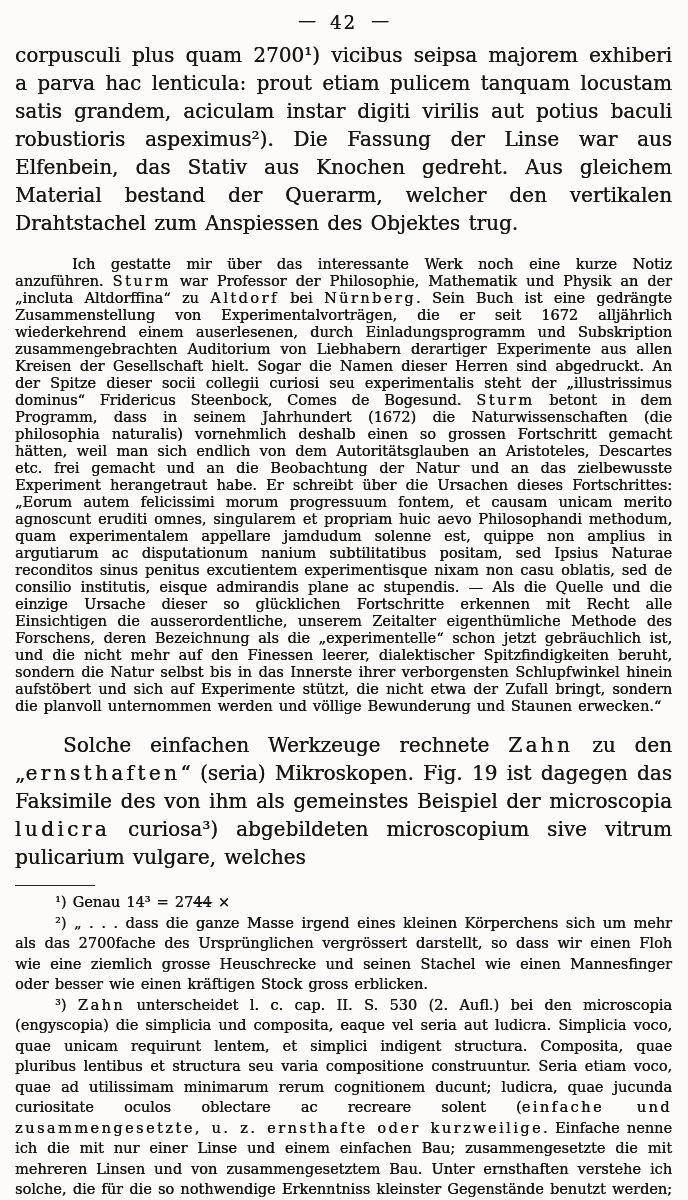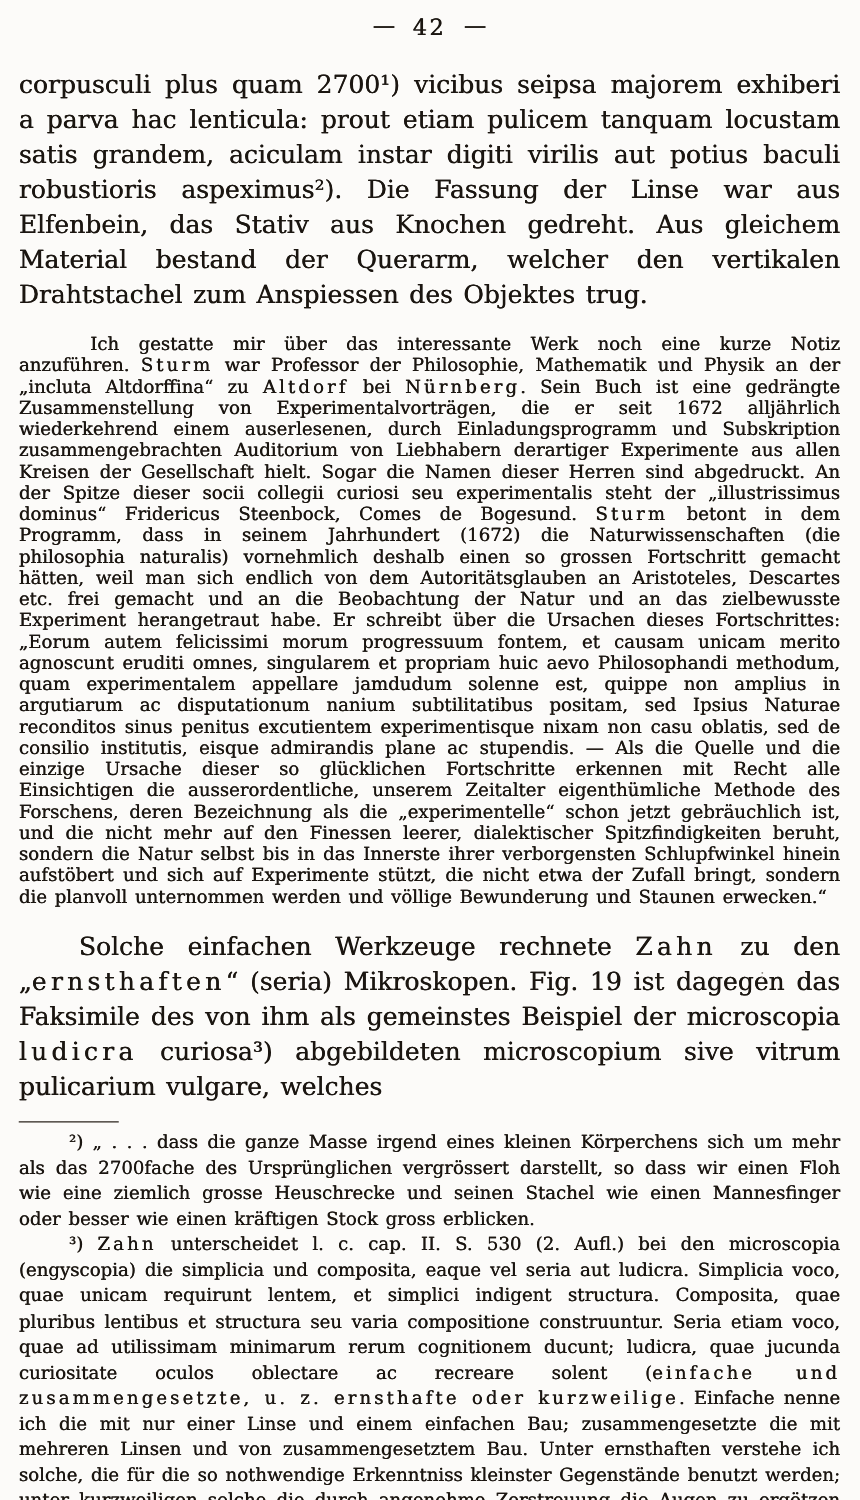--- a/index.html
+++ b/index.html
@@ -30,21 +30,21 @@
   .header .pagenum { letter-spacing: 2px; }
 
   p { margin: 0; }
 
   .main {
     font-size: 20px;
     line-height: 28px;
     text-align: justify;
     word-spacing: 2px;
   }
-  .p1 { margin-top: 20px; text-indent: 0; }
+  .p1 { margin-top: 8px; text-indent: 0; }
   .p2 { margin-top: 16px; text-indent: 48px; }
 
   .note {
     margin-top: 19px;
     font-size: 14.5px;
     line-height: 17px;
     text-align: justify;
     text-indent: 57px;
     word-spacing: 1.5px;
   }
@@ -86,19 +86,20 @@
 
   <p class="main p1"><span>corpusculi plus quam 2700¹) vicibus seipsa majorem exhiberi a parva hac lenticula: prout etiam pulicem tanquam locustam satis grandem, aciculam instar digiti virilis aut potius baculi robustioris aspeximus²).  Die Fassung der Linse war aus Elfenbein, das Stativ aus Knochen gedreht.  Aus gleichem Material bestand der Querarm, welcher den vertikalen Drahtstachel zum Anspiessen des Objektes trug.</span></p>
 
   <p class="note"><span>Ich gestatte mir über das interessante Werk noch eine kurze Notiz anzuführen. </span><span class="spaced">Sturm</span><span> war Professor der Philosophie, Mathematik und Physik an der „incluta Altdorffina“ zu </span><span class="spaced">Altdorf</span><span> bei </span><span class="spaced">Nürnberg</span><span>.  Sein Buch ist eine gedrängte Zusammenstellung von Experimentalvorträgen, die er seit 1672 alljährlich wiederkehrend einem auserlesenen, durch Einladungsprogramm und Subskription zusammengebrachten Auditorium von Liebhabern derartiger Experimente aus allen Kreisen der Gesellschaft hielt.  Sogar die Namen dieser Herren sind abgedruckt.  An der Spitze dieser socii collegii curiosi seu experimentalis steht der „illustrissimus dominus“ Fridericus Steenbock, Comes de Bogesund.  </span><span class="spaced">Sturm</span><span> betont in dem Programm, dass in seinem Jahrhundert (1672) die Naturwissenschaften (die philosophia naturalis) vornehmlich deshalb einen so grossen Fortschritt gemacht hätten, weil man sich endlich von dem Autoritätsglauben an Aristoteles, Descartes etc. frei gemacht und an die Beobachtung der Natur und an das zielbewusste Experiment herangetraut habe.  Er schreibt über die Ursachen dieses Fortschrittes:  „Eorum autem felicissimi morum progressuum fontem, et causam unicam merito agnoscunt eruditi omnes, singularem et propriam huic aevo Philosophandi methodum, quam experimentalem appellare jamdudum solenne est, quippe non amplius in argutiarum ac disputationum nanium subtilitatibus positam, sed Ipsius Naturae reconditos sinus penitus excutientem experimentisque nixam non casu oblatis, sed de consilio institutis, eisque admirandis plane ac stupendis. — Als die Quelle und die einzige Ursache dieser so glücklichen Fortschritte erkennen mit Recht alle Einsichtigen die ausserordentliche, unserem Zeitalter eigenthümliche Methode des Forschens, deren Bezeichnung als die „experimentelle“ schon jetzt gebräuchlich ist, und die nicht mehr auf den Finessen leerer, dialektischer Spitzfindigkeiten beruht, sondern die Natur selbst bis in das Innerste ihrer verborgensten Schlupfwinkel hinein aufstöbert und sich auf Experimente stützt, die nicht etwa der Zufall bringt, sondern die planvoll unternommen werden und völlige Bewunderung und Staunen erwecken.“</span></p>
 
   <p class="main p2"><span>Solche einfachen Werkzeuge rechnete </span><span class="spaced">Zahn</span><span> zu den „</span><span class="spaced">ernsthaften</span><span>“ (seria) Mikroskopen.  Fig. 19 ist dagegen das Faksimile des von ihm als gemeinstes Beispiel der microscopia </span><span class="spaced">ludicra</span><span> curiosa³) abgebildeten microscopium sive vitrum pulicarium vulgare, welches</span></p>
 
   <div class="fnrule"></div>
 
   <div>
+    <p class="fn"><span>¹) Genau 14³ = 27</span><span class="strike">44</span><span> ×</span></p>
     <p class="fn"><span>²) „ . . . dass die ganze Masse irgend eines kleinen Körperchens sich um mehr als das 2700fache des Ursprünglichen vergrössert darstellt, so dass wir einen Floh wie eine ziemlich grosse Heuschrecke und seinen Stachel wie einen Mannesfinger oder besser wie einen kräftigen Stock gross erblicken.</span></p>
     <p class="fn"><span>³) </span><span class="spaced">Zahn</span><span> unterscheidet l. c. cap. II. S. 530 (2. Aufl.) bei den microscopia (engyscopia) die simplicia und composita, eaque vel seria aut ludicra.  Simplicia voco, quae unicam requirunt lentem, et simplici indigent structura.  Composita, quae pluribus lentibus et structura seu varia compositione construuntur.  Seria etiam voco, quae ad utilissimam minimarum rerum cognitionem ducunt; ludicra, quae jucunda curiositate oculos oblectare ac recreare solent (</span><span class="spaced">einfache und zusammengesetzte, u. z. ernsthafte oder kurzweilige</span><span>.  Einfache nenne ich die mit nur einer Linse und einem einfachen Bau; zusammengesetzte die mit mehreren Linsen und von zusammengesetztem Bau.  Unter ernsthaften verstehe ich solche, die für die so nothwendige Erkenntniss kleinster Gegenstände benutzt werden; unter kurzweiligen solche die durch angenehme Zerstreuung die Augen zu ergötzen und zu erfreuen pflegen.)</span></p>
   </div>
 
   <span class="artifact a1">:</span>
 
 </div>
 
 </body></html>

